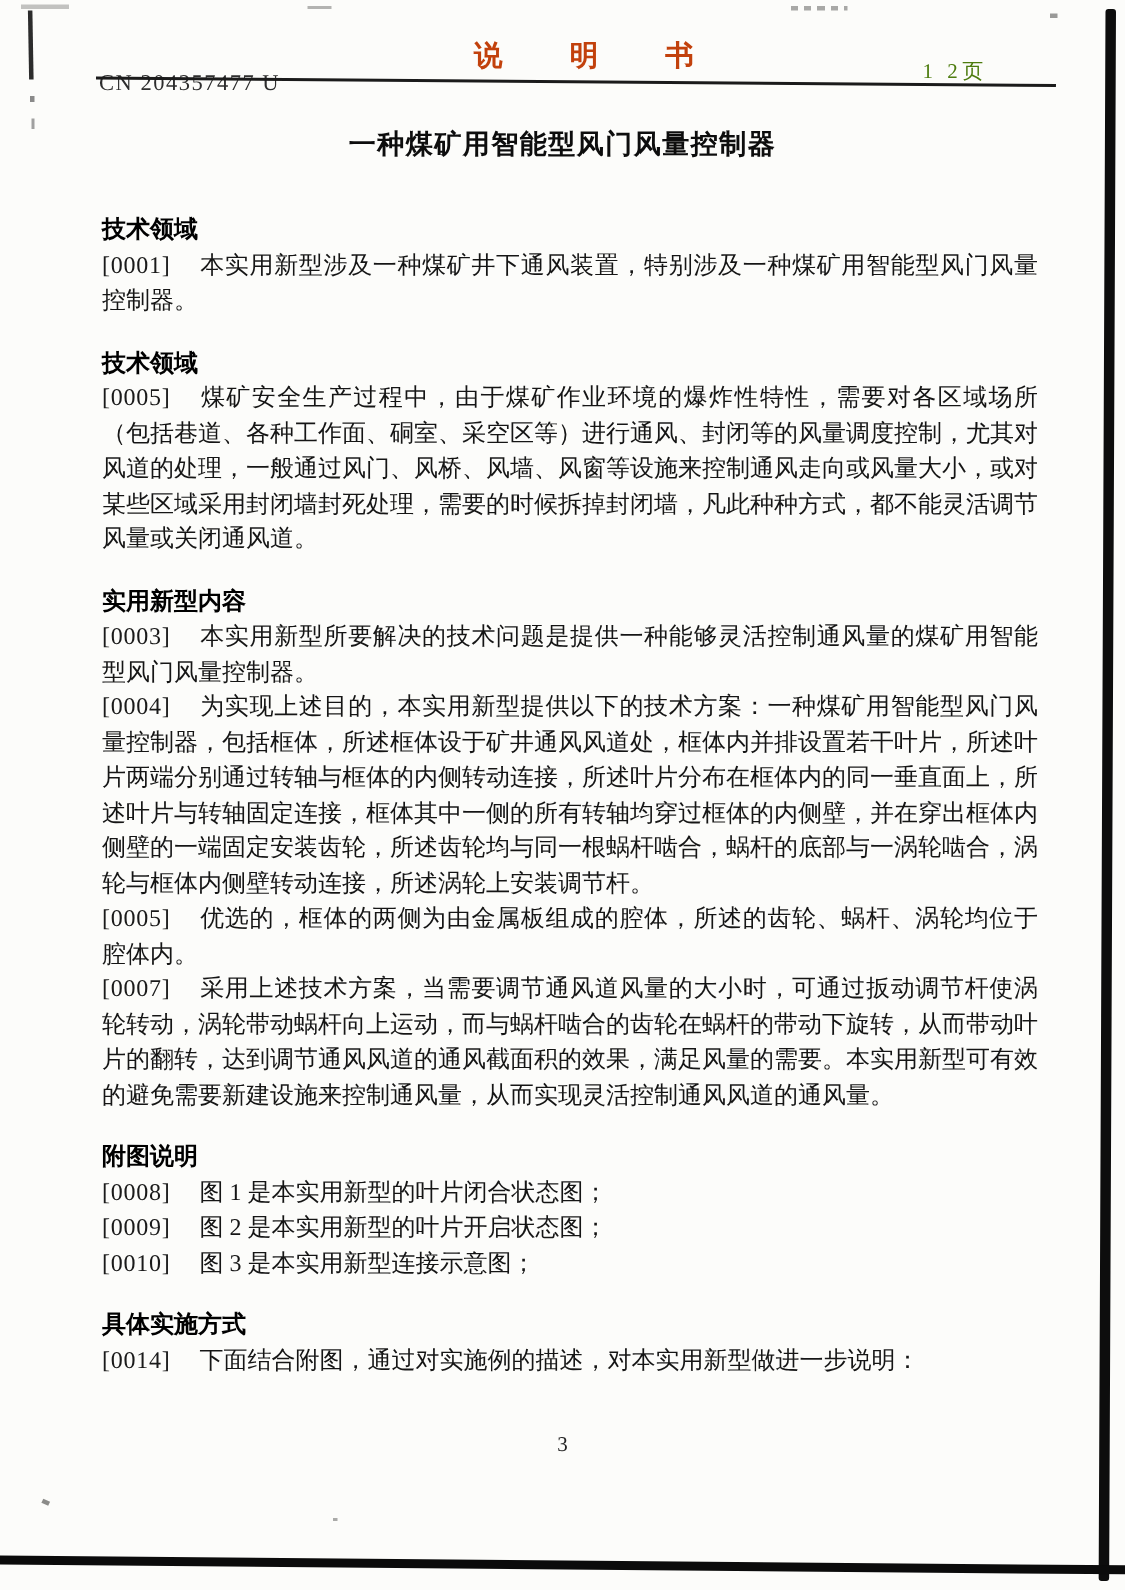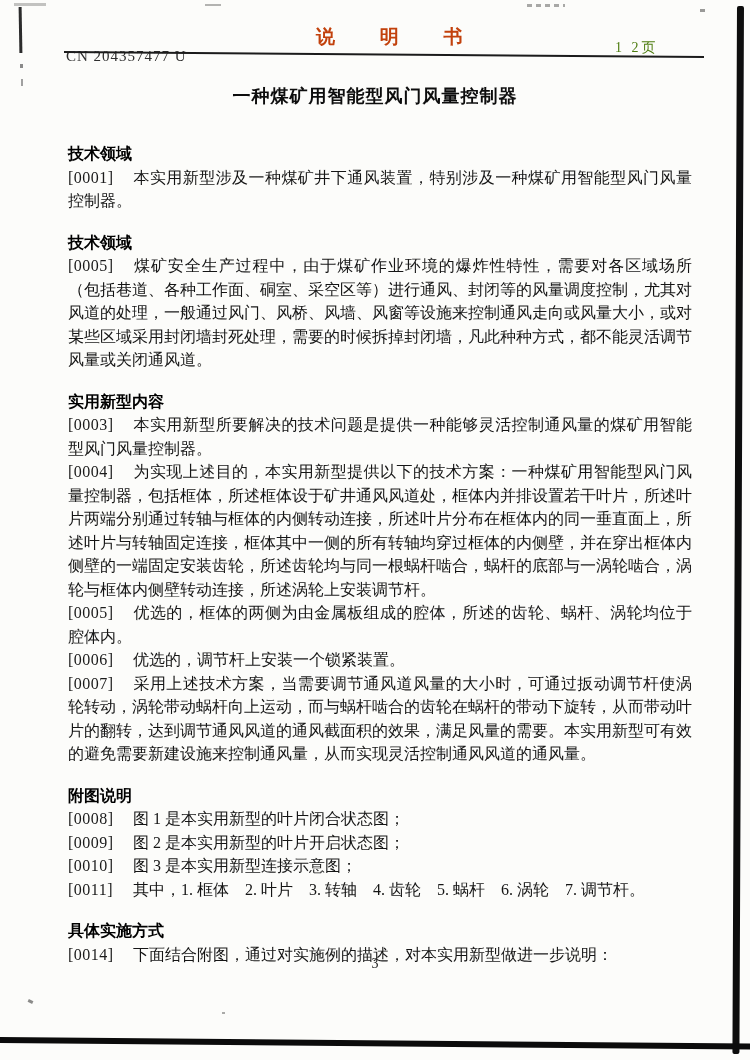--- a/index.html
+++ b/index.html
@@ -96,29 +96,27 @@
       </div>
       <div class="section">
         <h2 class="section-heading">技术领域</h2>
         <p class="para"><span class="tag">[0005]</span><span>煤矿安全生产过程中，由于煤矿作业环境的爆炸性特性，需要对各区域场所（包括巷道、各种工作面、硐室、采空区等）进行通风、封闭等的风量调度控制，尤其对风道的处理，一般通过风门、风桥、风墙、风窗等设施来控制通风走向或风量大小，或对某些区域采用封闭墙封死处理，需要的时候拆掉封闭墙，凡此种种方式，都不能灵活调节风量或关闭通风道。</span></p>
       </div>
       <div class="section">
         <h2 class="section-heading">实用新型内容</h2>
         <p class="para"><span class="tag">[0003]</span><span>本实用新型所要解决的技术问题是提供一种能够灵活控制通风量的煤矿用智能型风门风量控制器。</span></p>
         <p class="para"><span class="tag">[0004]</span><span>为实现上述目的，本实用新型提供以下的技术方案：一种煤矿用智能型风门风量控制器，包括框体，所述框体设于矿井通风风道处，框体内并排设置若干叶片，所述叶片两端分别通过转轴与框体的内侧转动连接，所述叶片分布在框体内的同一垂直面上，所述叶片与转轴固定连接，框体其中一侧的所有转轴均穿过框体的内侧壁，并在穿出框体内侧壁的一端固定安装齿轮，所述齿轮均与同一根蜗杆啮合，蜗杆的底部与一涡轮啮合，涡轮与框体内侧壁转动连接，所述涡轮上安装调节杆。</span></p>
         <p class="para"><span class="tag">[0005]</span><span>优选的，框体的两侧为由金属板组成的腔体，所述的齿轮、蜗杆、涡轮均位于腔体内。</span></p>
-        <p class="para"><span class="tag">[0006]</span><span>优选的，调节杆上安装一个锁紧装置。</span></p>
         <p class="para"><span class="tag">[0007]</span><span>采用上述技术方案，当需要调节通风道风量的大小时，可通过扳动调节杆使涡轮转动，涡轮带动蜗杆向上运动，而与蜗杆啮合的齿轮在蜗杆的带动下旋转，从而带动叶片的翻转，达到调节通风风道的通风截面积的效果，满足风量的需要。本实用新型可有效的避免需要新建设施来控制通风量，从而实现灵活控制通风风道的通风量。</span></p>
       </div>
       <div class="section">
         <h2 class="section-heading">附图说明</h2>
         <p class="para"><span class="tag">[0008]</span><span>图 1 是本实用新型的叶片闭合状态图；</span></p>
         <p class="para"><span class="tag">[0009]</span><span>图 2 是本实用新型的叶片开启状态图；</span></p>
         <p class="para"><span class="tag">[0010]</span><span>图 3 是本实用新型连接示意图；</span></p>
-        <p class="para"><span class="tag">[0011]</span><span>其中，1. 框体　2. 叶片　3. 转轴　4. 齿轮　5. 蜗杆　6. 涡轮　7. 调节杆。</span></p>
       </div>
       <div class="section">
         <h2 class="section-heading">具体实施方式</h2>
         <p class="para"><span class="tag">[0014]</span><span>下面结合附图，通过对实施例的描述，对本实用新型做进一步说明：</span></p>
       </div>
     </div>
 
   <div class="page-number">3</div>
 
   <div class="right-bar"></div>

